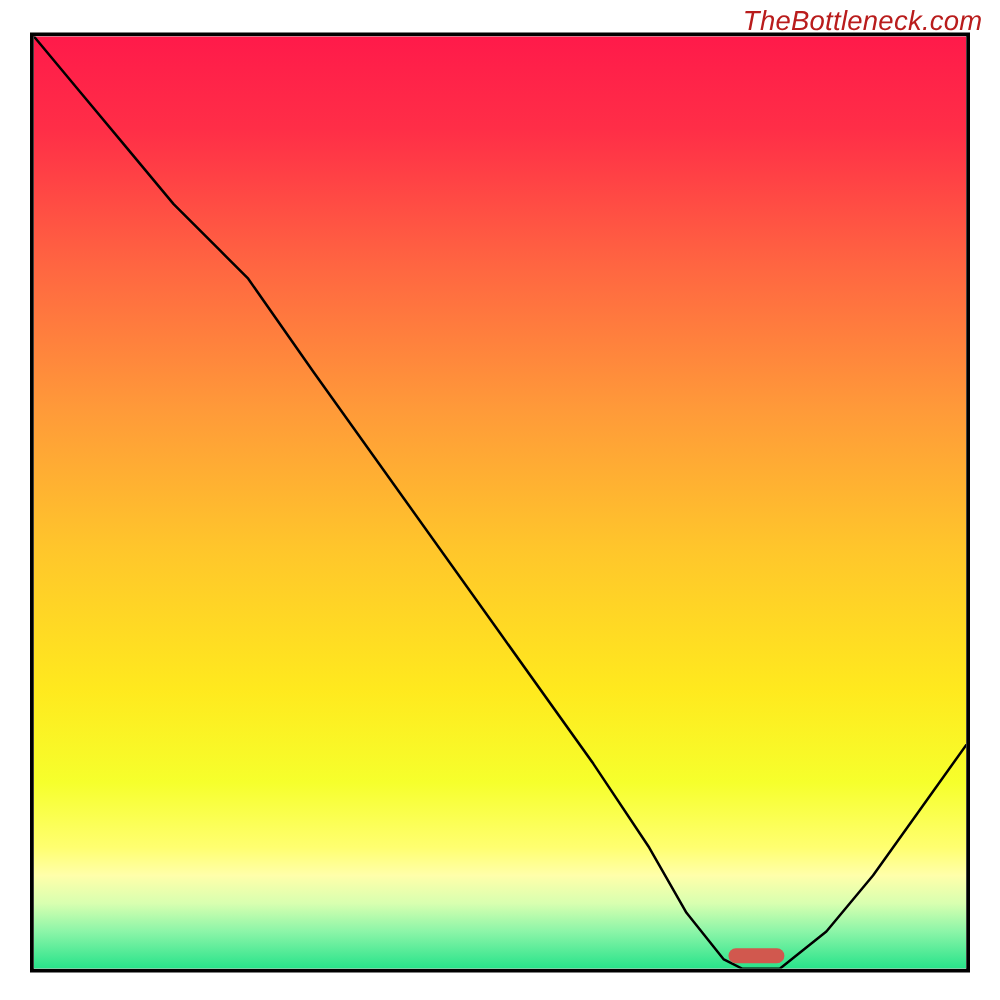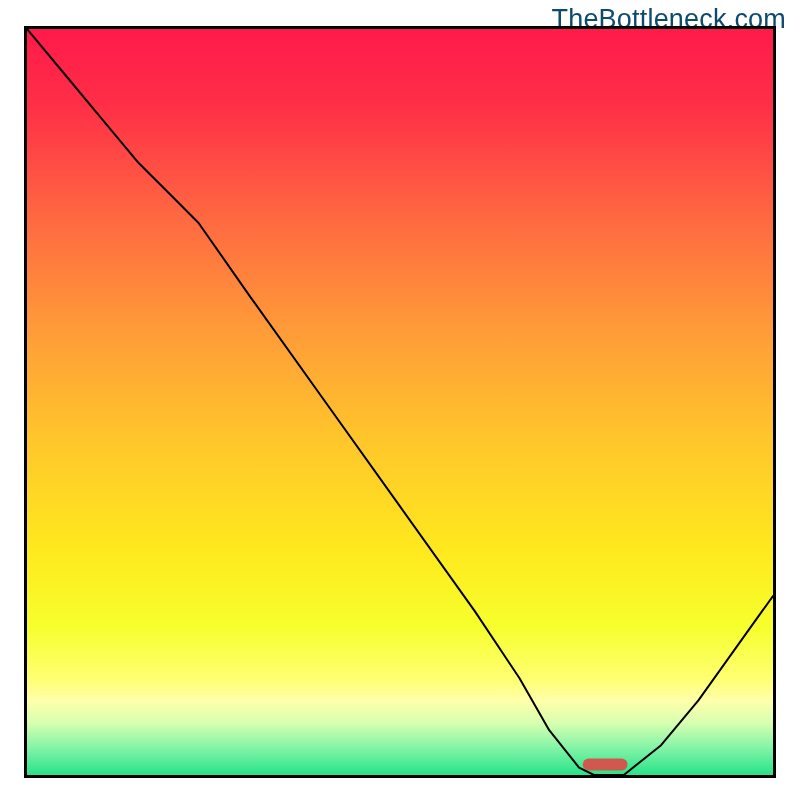--- a/index.html
+++ b/index.html
@@ -8,24 +8,25 @@
     width: 800px;
     height: 800px;
     background: #ffffff;
     position: relative;
     font-family: Arial, Helvetica, sans-serif;
   }
   .watermark {
     position: absolute;
     top: 4px;
     right: 14px;
-    color: #0c4a6e;
-    font-size: 27px;
+    color: #b91c1c;
+    font-size: 22px;
     font-weight: 400;
     letter-spacing: 0.2px;
+    font-style: italic;
   }
   .plot {
     position: absolute;
     left: 24px;
     top: 26px;
     width: 752px;
     height: 752px;
     box-sizing: border-box;
     border: 3px solid #000;
     overflow: hidden;

